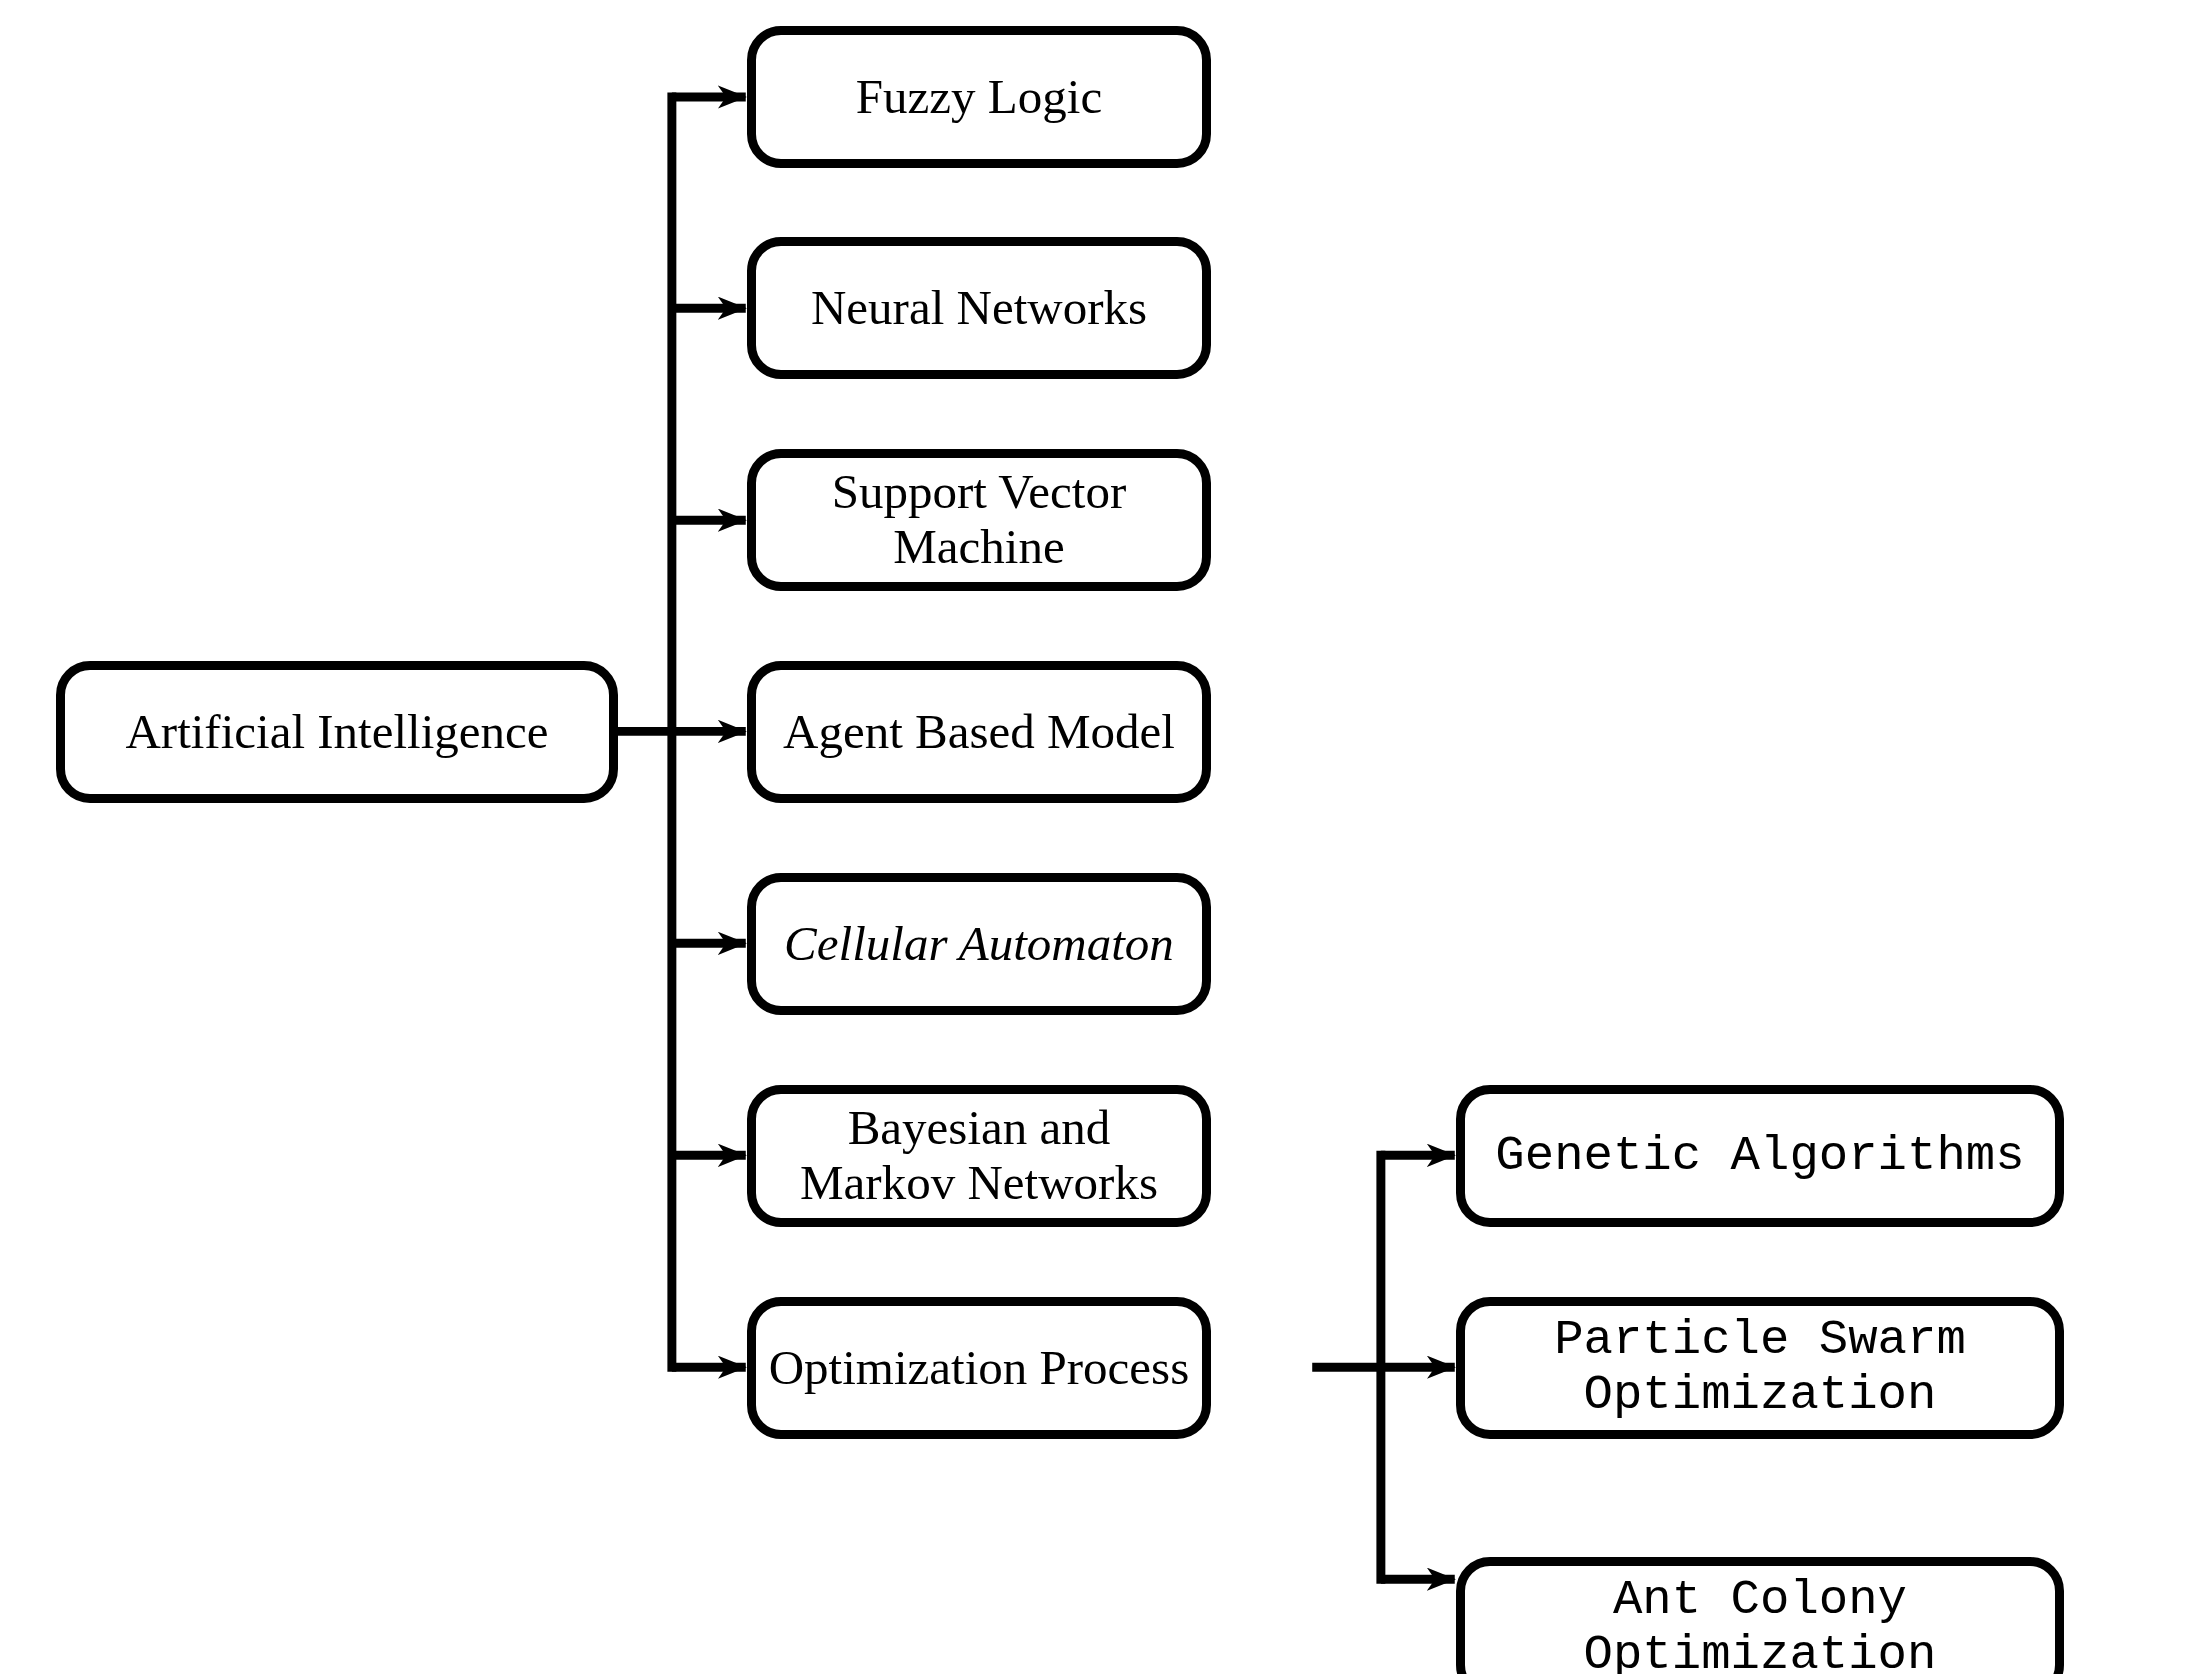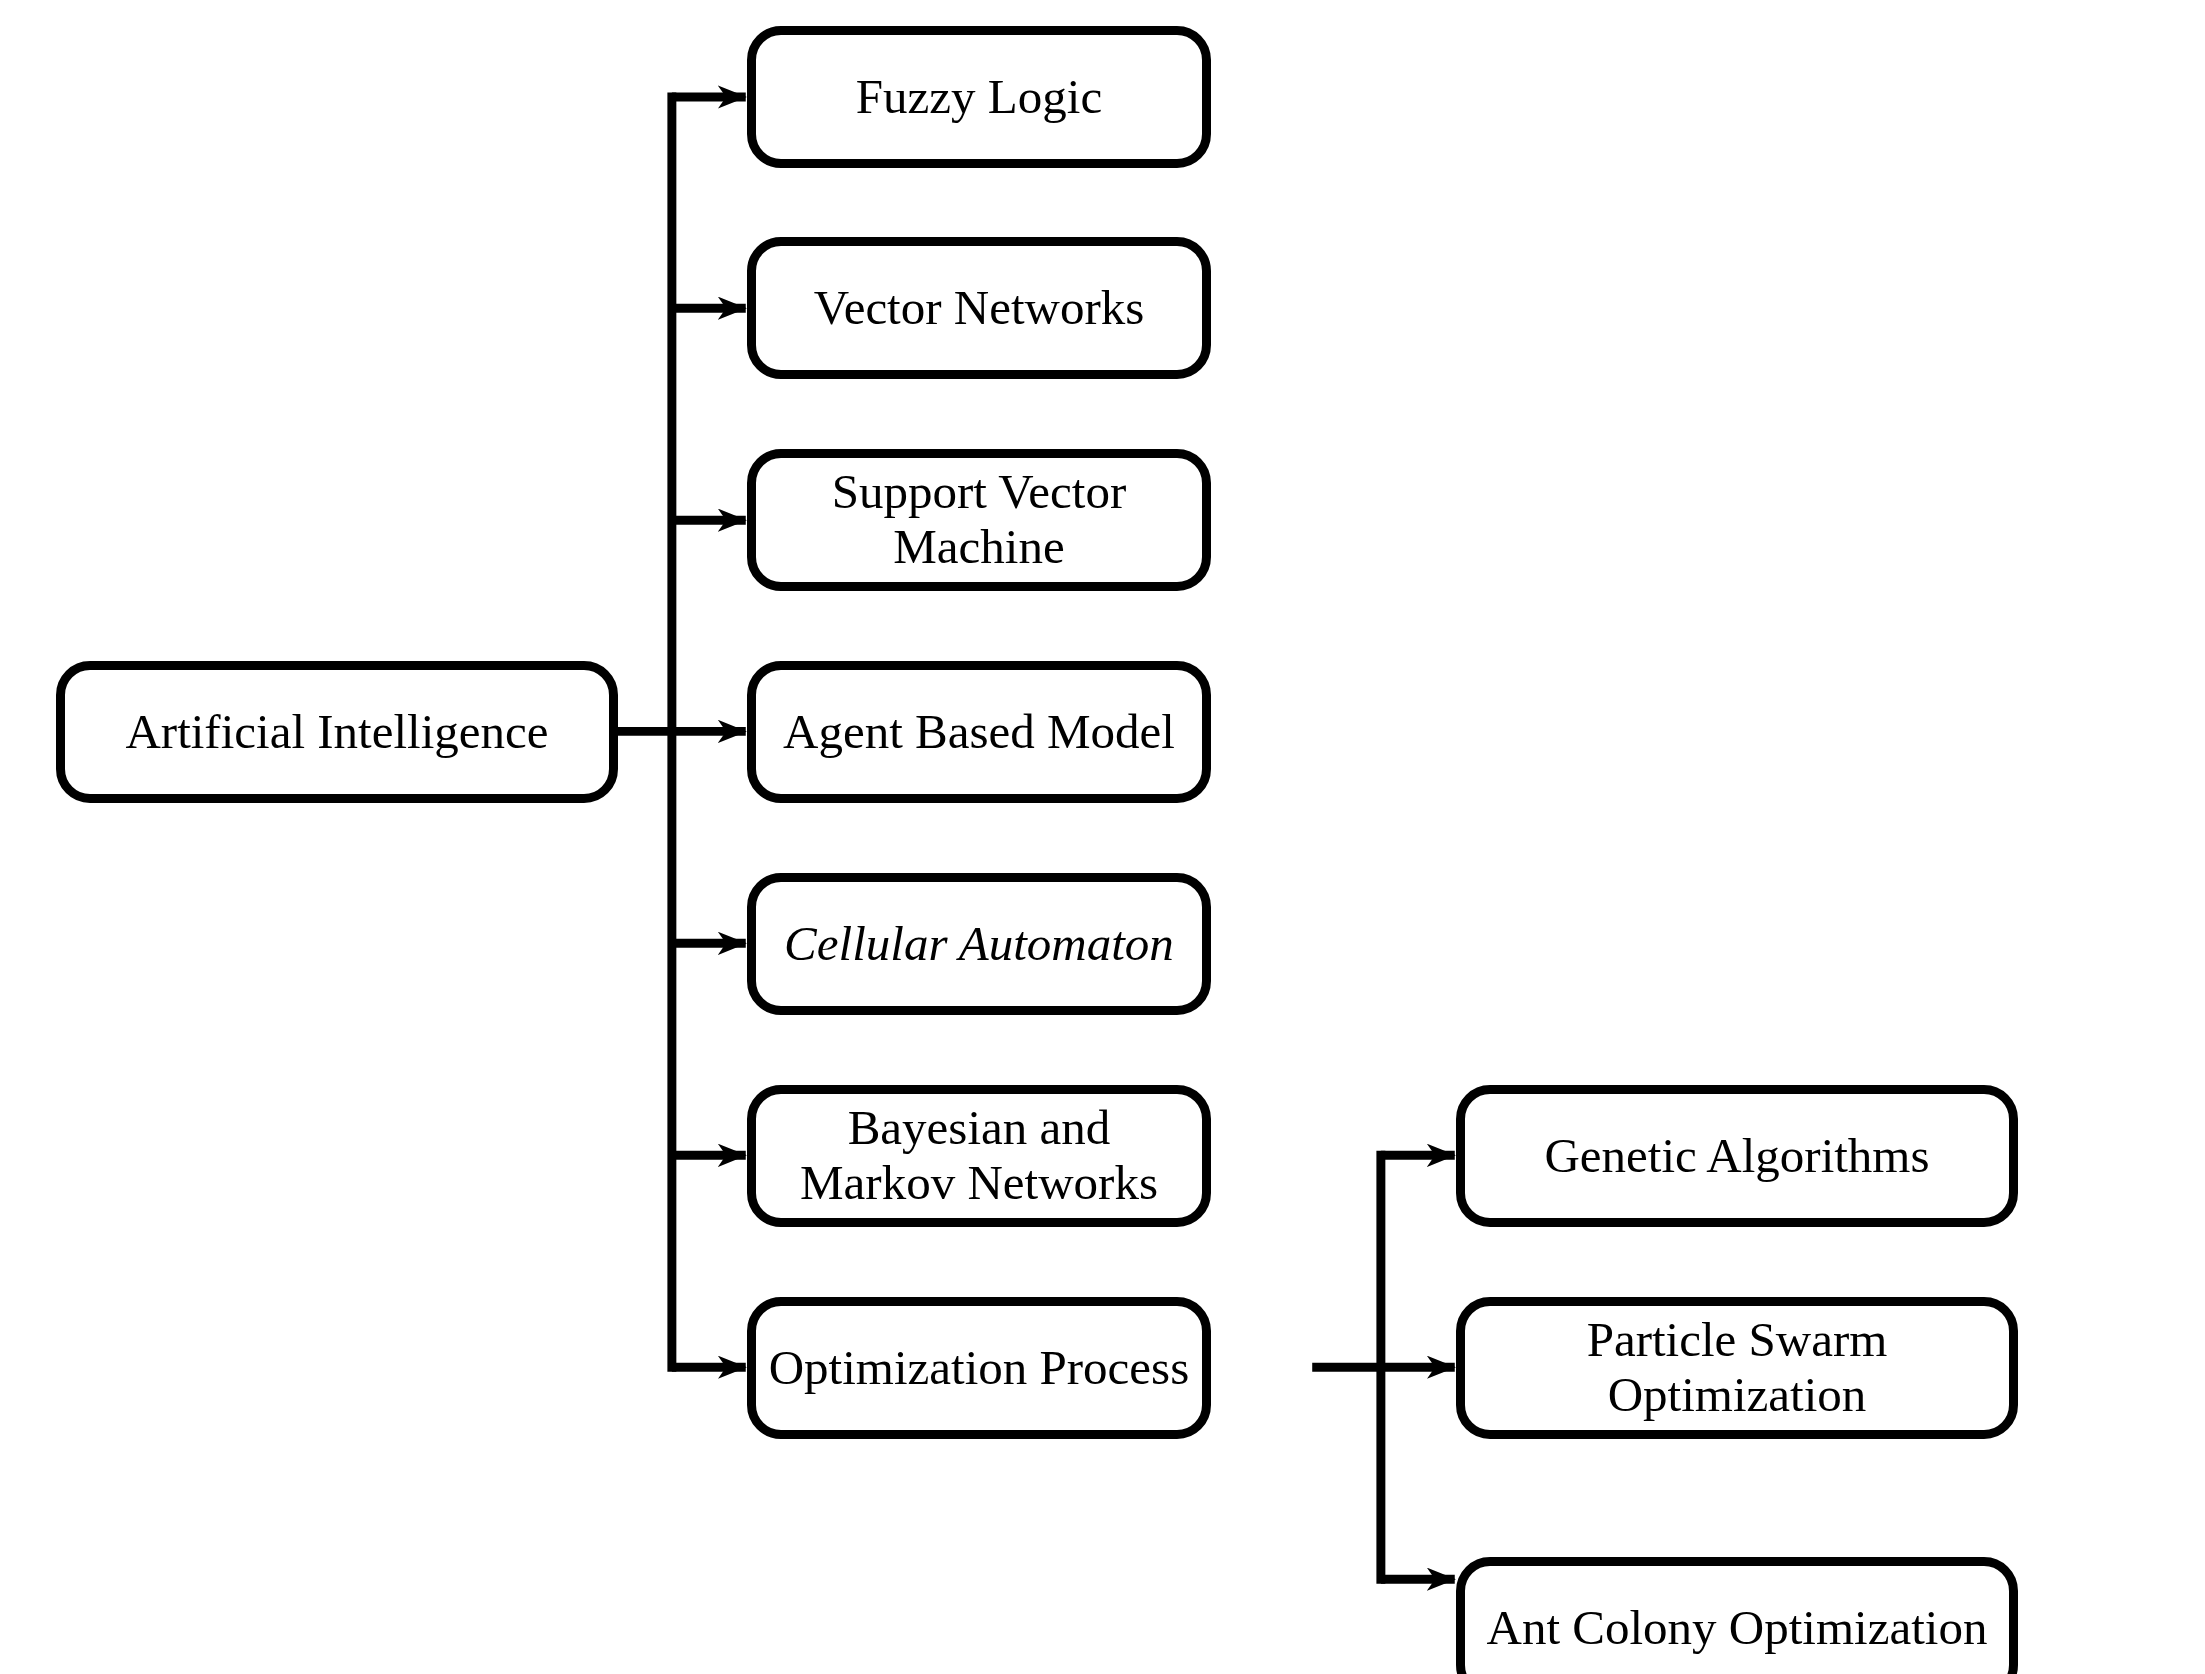--- a/index.html
+++ b/index.html
@@ -46,21 +46,21 @@
     align-items: center;
     justify-content: center;
     text-align: center;
     font-size: 49px;
     line-height: 1.12;
     padding: 0 9px;
   }
   
   .col-root  { left: 56px;   width: 562px; }
   .col-mid   { left: 747px; width: 464px; }
-  .col-right { left: 1456px; width: 562px; }
+  .col-right { left: 1456px; width: 608px; font-family: Liberation Mono, monospace; }
   
   .n-ai           { top: 661px; }
   .n-fuzzy        { top: 26px; }
   .n-neural       { top: 237px; }
   .n-svm          { top: 449px; }
   .n-agent        { top: 661px; }
   .n-cellular     { top: 873px; font-style: italic; }
   .n-bayesian     { top: 1085px; }
   .n-optimization { top: 1297px; }
   .n-genetic      { top: 1085px; }
@@ -98,21 +98,21 @@
   </svg>
 
   <div class="node col-root n-ai">
     <span class="label">Artificial Intelligence</span>
   </div>
 
   <div class="node col-mid n-fuzzy">
     <span class="label">Fuzzy Logic</span>
   </div>
   <div class="node col-mid n-neural">
-    <span class="label">Vector Networks</span>
+    <span class="label">Neural Networks</span>
   </div>
   <div class="node col-mid n-svm">
     <span class="label">Support Vector Machine</span>
   </div>
   <div class="node col-mid n-agent">
     <span class="label">Agent Based Model</span>
   </div>
   <div class="node col-mid n-cellular">
     <span class="label">Cellular Automaton</span>
   </div>

